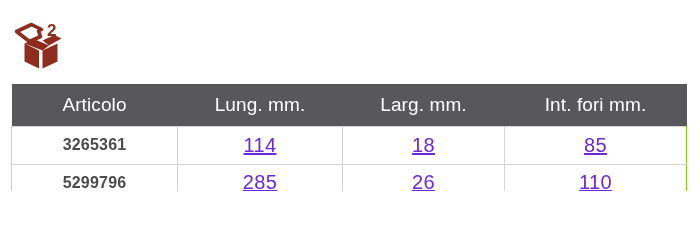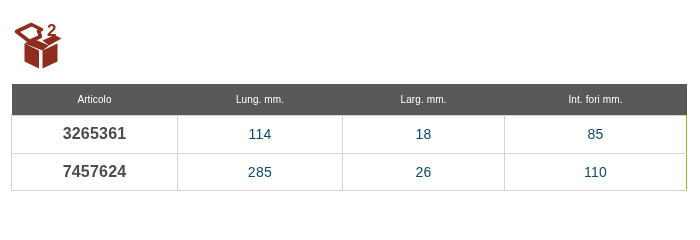--- a/index.html
+++ b/index.html
@@ -45,22 +45,22 @@
   .spec-table td {
     padding: 0;
     margin: 0;
     text-align: center;
     vertical-align: middle;
   }
   .spec-table thead th {
     background: #58585a;
     color: #ffffff;
     font-weight: 400;
-    font-size: 10px;
-    height: 31px;
+    font-size: 19px;
+    height: 42px;
     letter-spacing: 0.1px;
     border: none;
   }
   .spec-table tbody tr {
     height: 36.5px;
   }
   .spec-table tbody td {
     border: 1px solid #d4d4d4;
     height: 36.5px;
     background: #ffffff;
@@ -72,23 +72,24 @@
     border-right: 1px solid #84cc16;
   }
   .cell-code {
     font-weight: bold;
     font-size: 16px;
     color: #4c4c4c;
     letter-spacing: 0.2px;
   }
   .cell-value {
     font-weight: 400;
-    font-size: 14px;
-    color: #0c4a6e;
+    font-size: 20px;
+    color: #6d28d9;
     letter-spacing: 0.3px;
+    text-decoration: underline;
   }
   .col-1 { width: 166px; }
   .col-2 { width: 165px; }
   .col-3 { width: 162px; }
   .col-4 { width: 182px; }
 </style>
 </head>
 <body>
 
 <div class="sheet">
@@ -126,21 +127,21 @@
       </tr>
     </thead>
     <tbody>
       <tr>
         <td class="cell-code">3265361</td>
         <td class="cell-value">114</td>
         <td class="cell-value">18</td>
         <td class="cell-value">85</td>
       </tr>
       <tr>
-        <td class="cell-code">7457624</td>
+        <td class="cell-code">5299796</td>
         <td class="cell-value">285</td>
         <td class="cell-value">26</td>
         <td class="cell-value">110</td>
       </tr>
     </tbody>
   </table>
 
 </div>
 
 </body></html>

